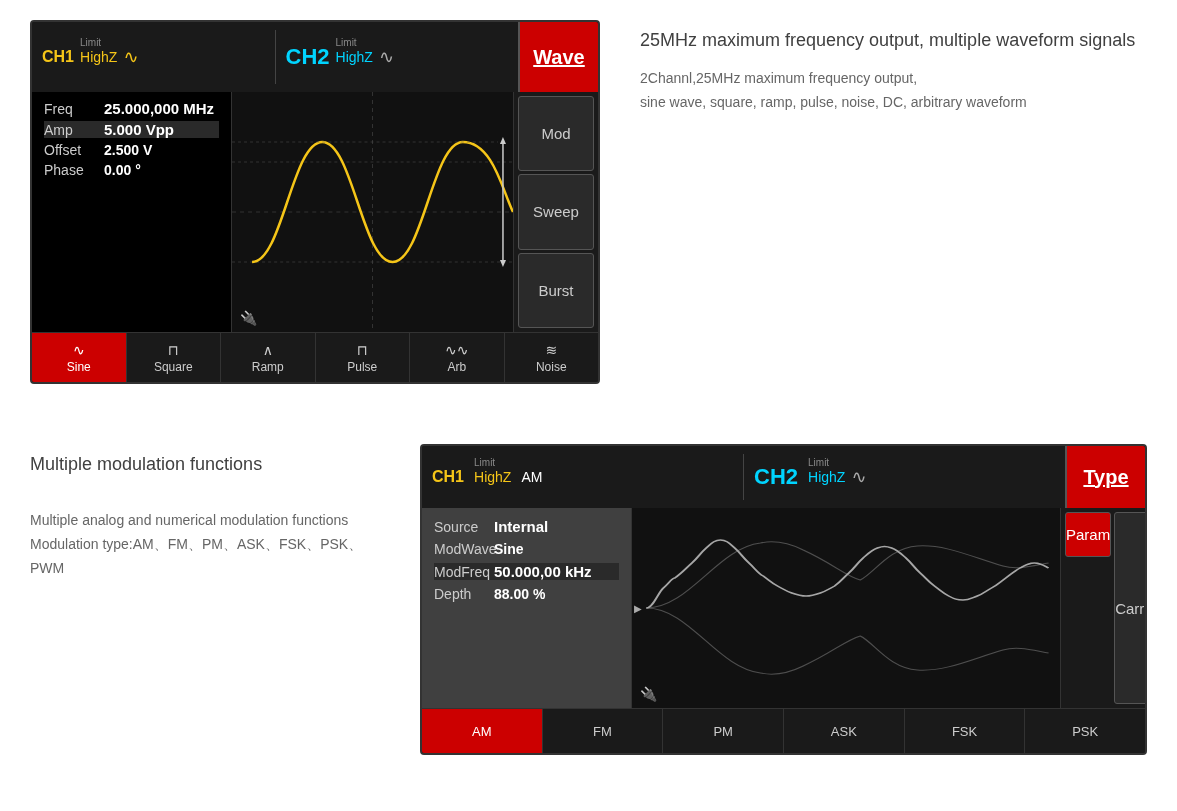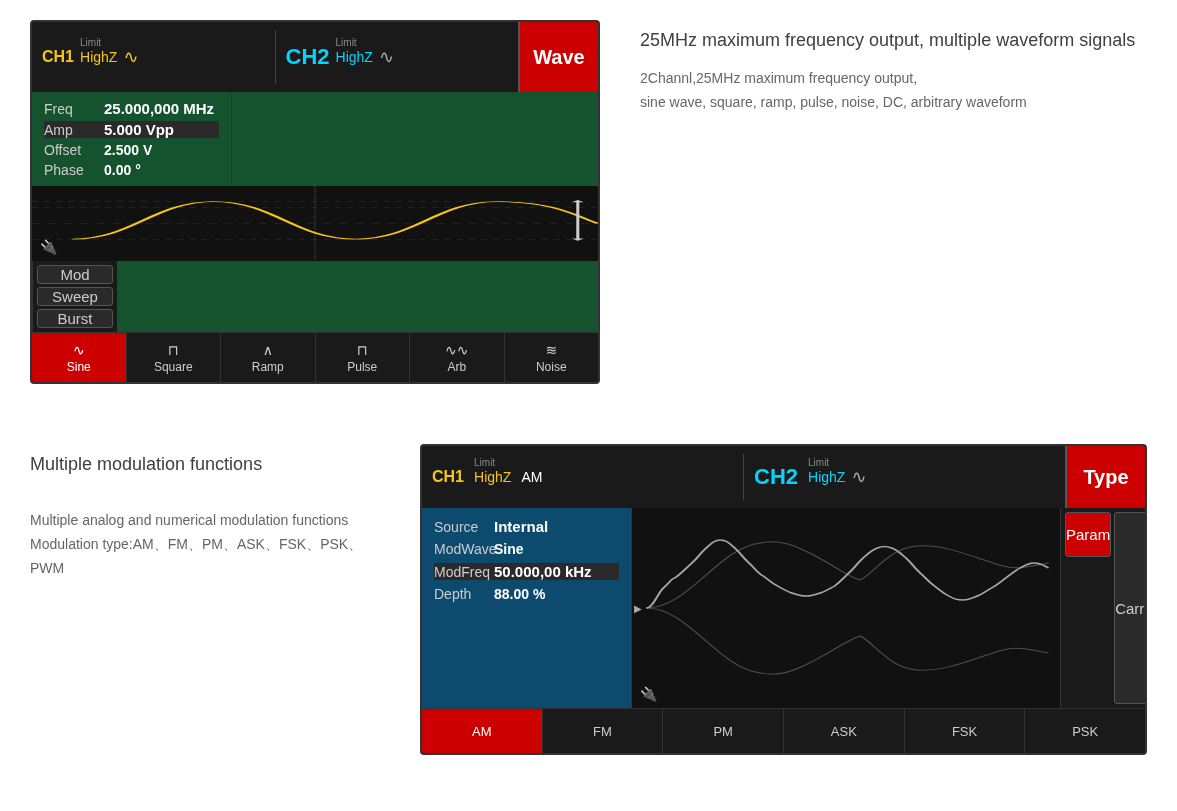--- a/index.html
+++ b/index.html
@@ -105,27 +105,27 @@
       background: #cc0000;
       color: #fff;
       font-size: 20px;
       font-weight: bold;
       width: 80px;
       display: flex;
       align-items: center;
       justify-content: center;
       cursor: pointer;
       border-left: 2px solid #555;
+      text-decoration: underline;
     }
 
     .screen-main {
       display: flex;
       height: 240px;
-      background: #14532d;
-      flex-direction: column;
+      background: #000000;
     }
 
     .params-panel {
       width: 200px;
       padding: 8px 12px;
       display: flex;
       flex-direction: column;
       gap: 4px;
       border-right: 1px solid #333;
     }
@@ -297,21 +297,21 @@
 
     .am-label {
       color: #fff;
       font-size: 14px;
       margin-left: 4px;
     }
 
     .screen2-main {
       display: flex;
       height: 200px;
-      background: #0c4a6e;
+      background: #404040;
     }
 
     .params-panel-2 {
       width: 210px;
       padding: 10px 12px;
       display: flex;
       flex-direction: column;
       gap: 6px;
       border-right: 1px solid #333;
     }

